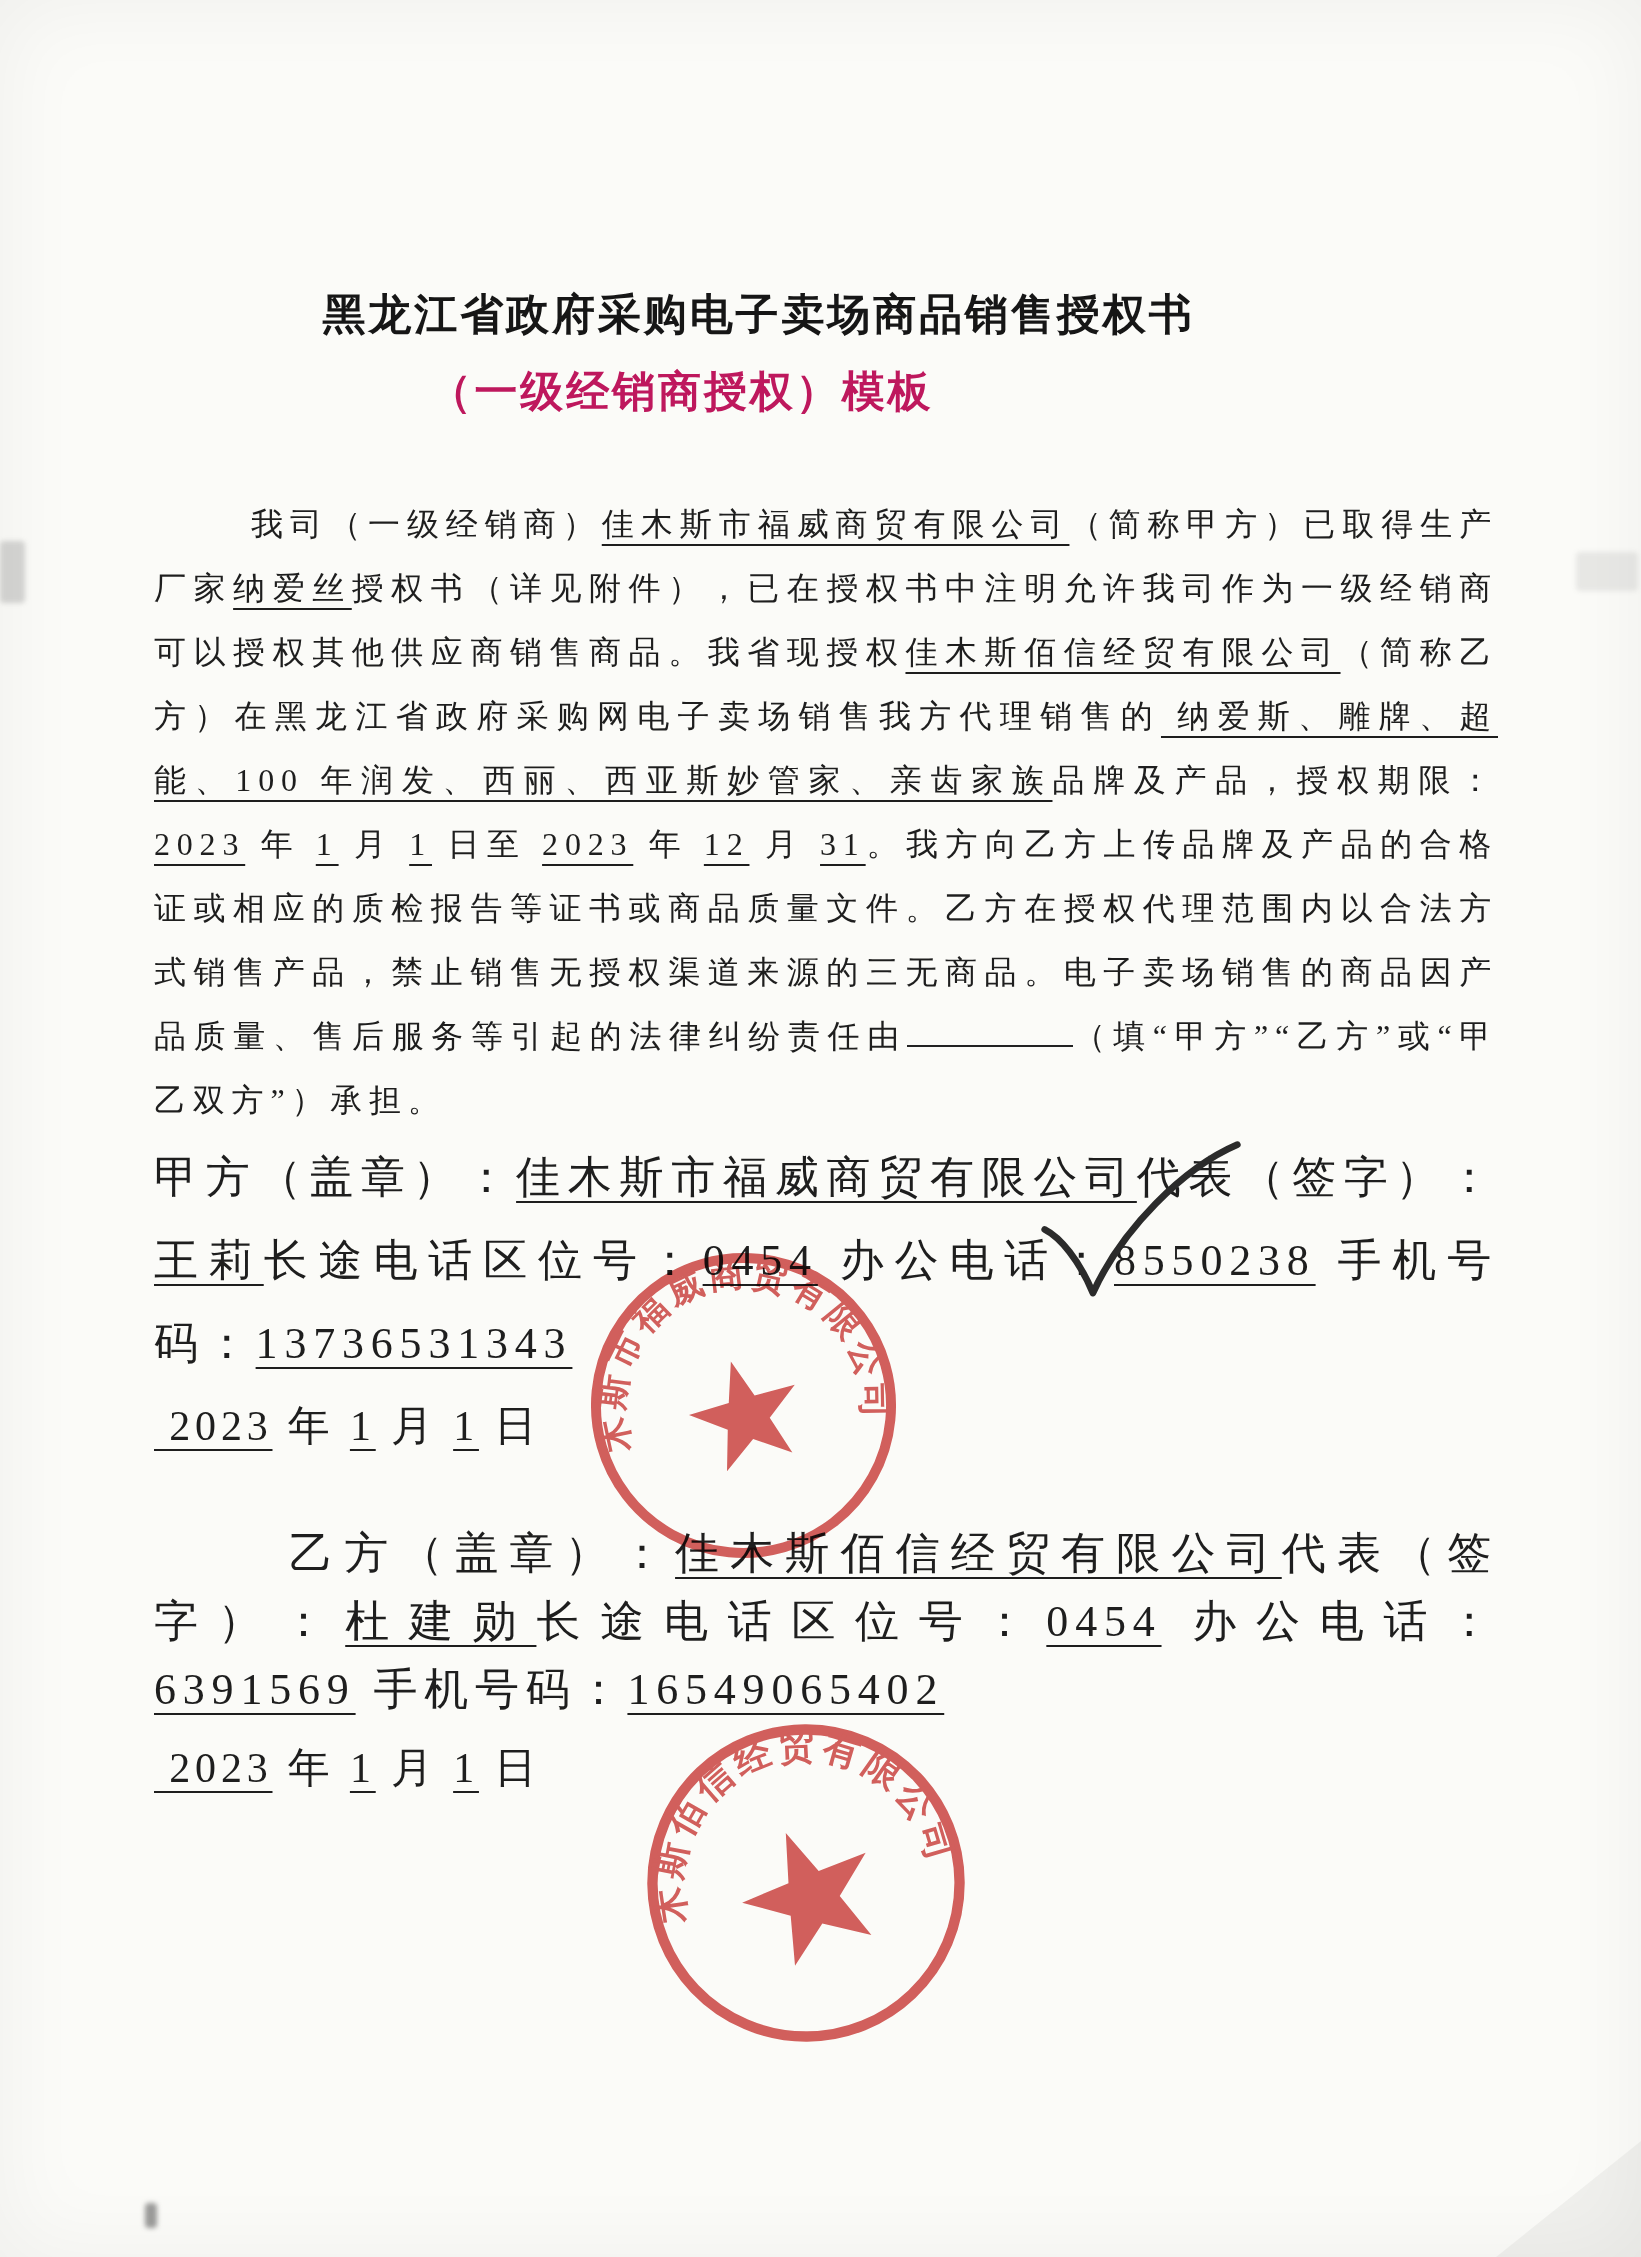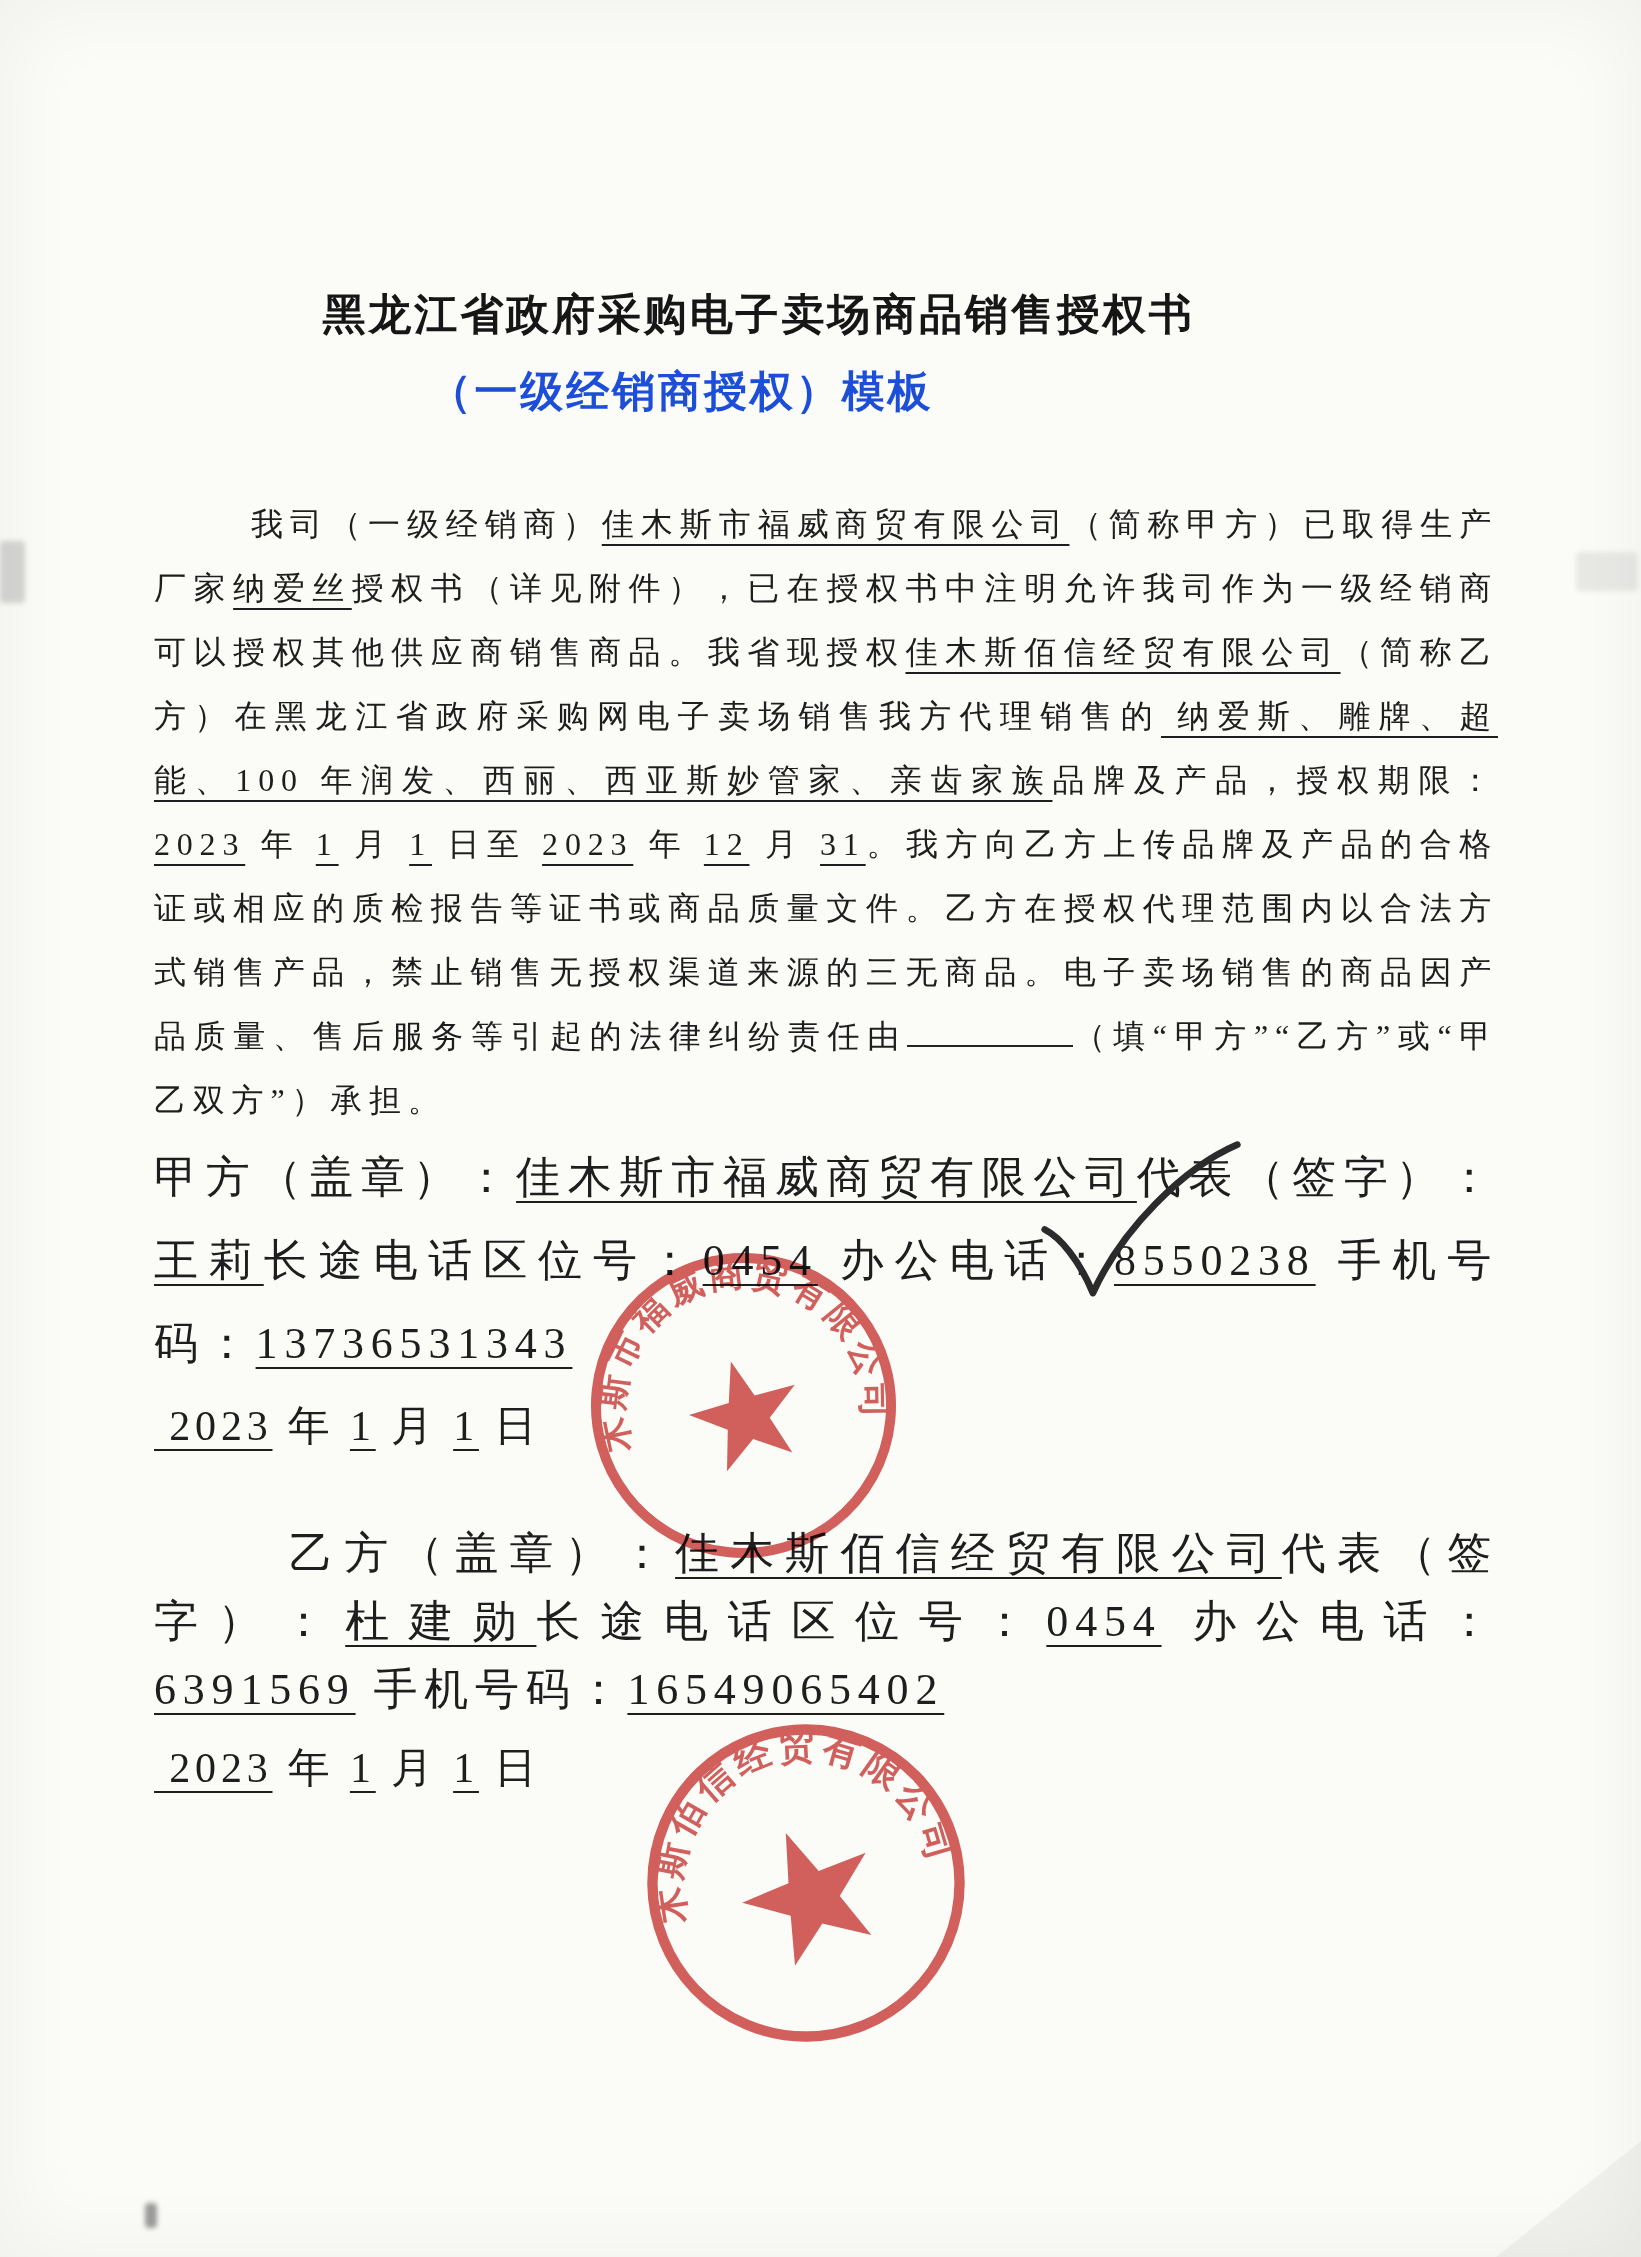--- a/index.html
+++ b/index.html
@@ -18,21 +18,21 @@
   .doc-title{
     font-family:"Liberation Sans","DejaVu Sans",sans-serif;
     font-weight:700;font-size:43px;letter-spacing:2.9px;
     text-align:center;margin:0 0 19.3px 0;padding-right:135px;
     color:#161616;
   }
   .doc-subtitle{
     font-family:"Liberation Sans","DejaVu Sans",sans-serif;
     font-weight:700;font-size:43px;letter-spacing:2.9px;
     text-align:center;margin:0 0 71px 0;padding-right:290px;
-    color:#1d4ed8;
+    color:#be185d;
   }
   .salutation{font-size:44px;letter-spacing:5.8px;margin:0;line-height:64px;}
   .main-para{
     font-size:32px;letter-spacing:6.8px;line-height:64px;margin:0;
     text-align:justify;text-justify:inter-character;
     text-indent:97px;
   }
   .party-line{
     font-size:44px;letter-spacing:6.8px;line-height:83px;margin:3.9px 0 0 0;
     text-align:justify;text-justify:inter-character;

